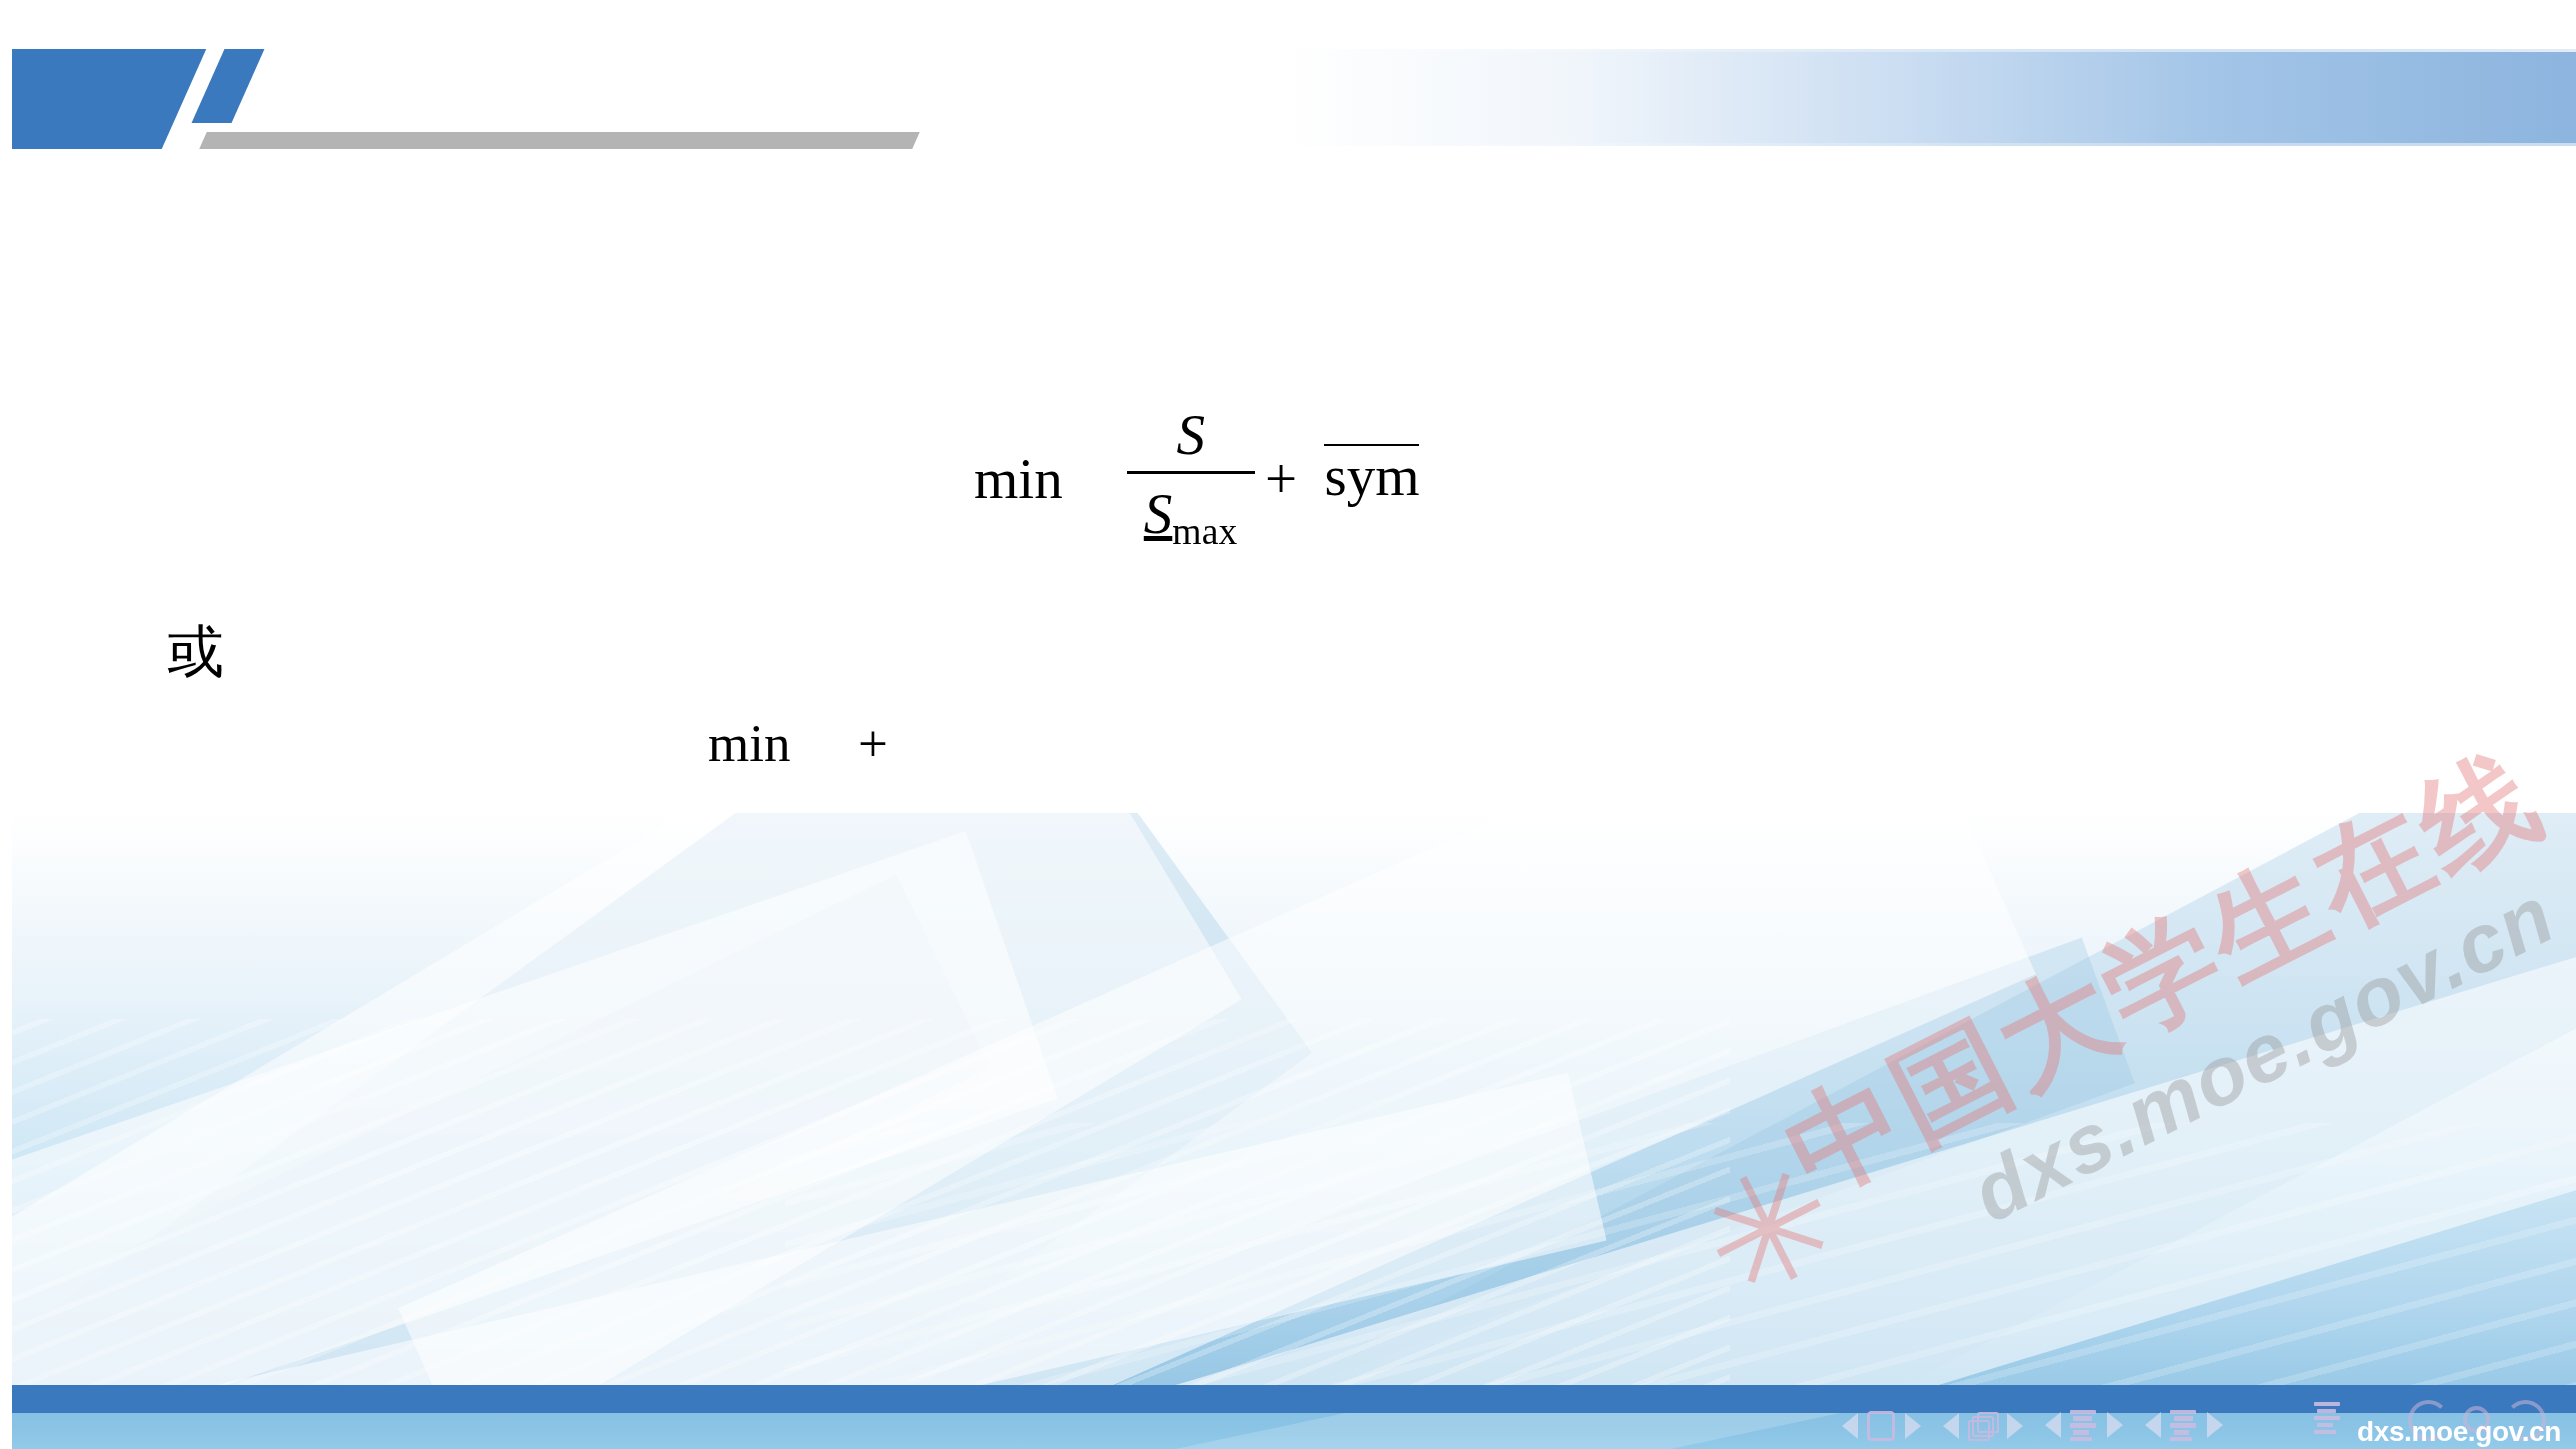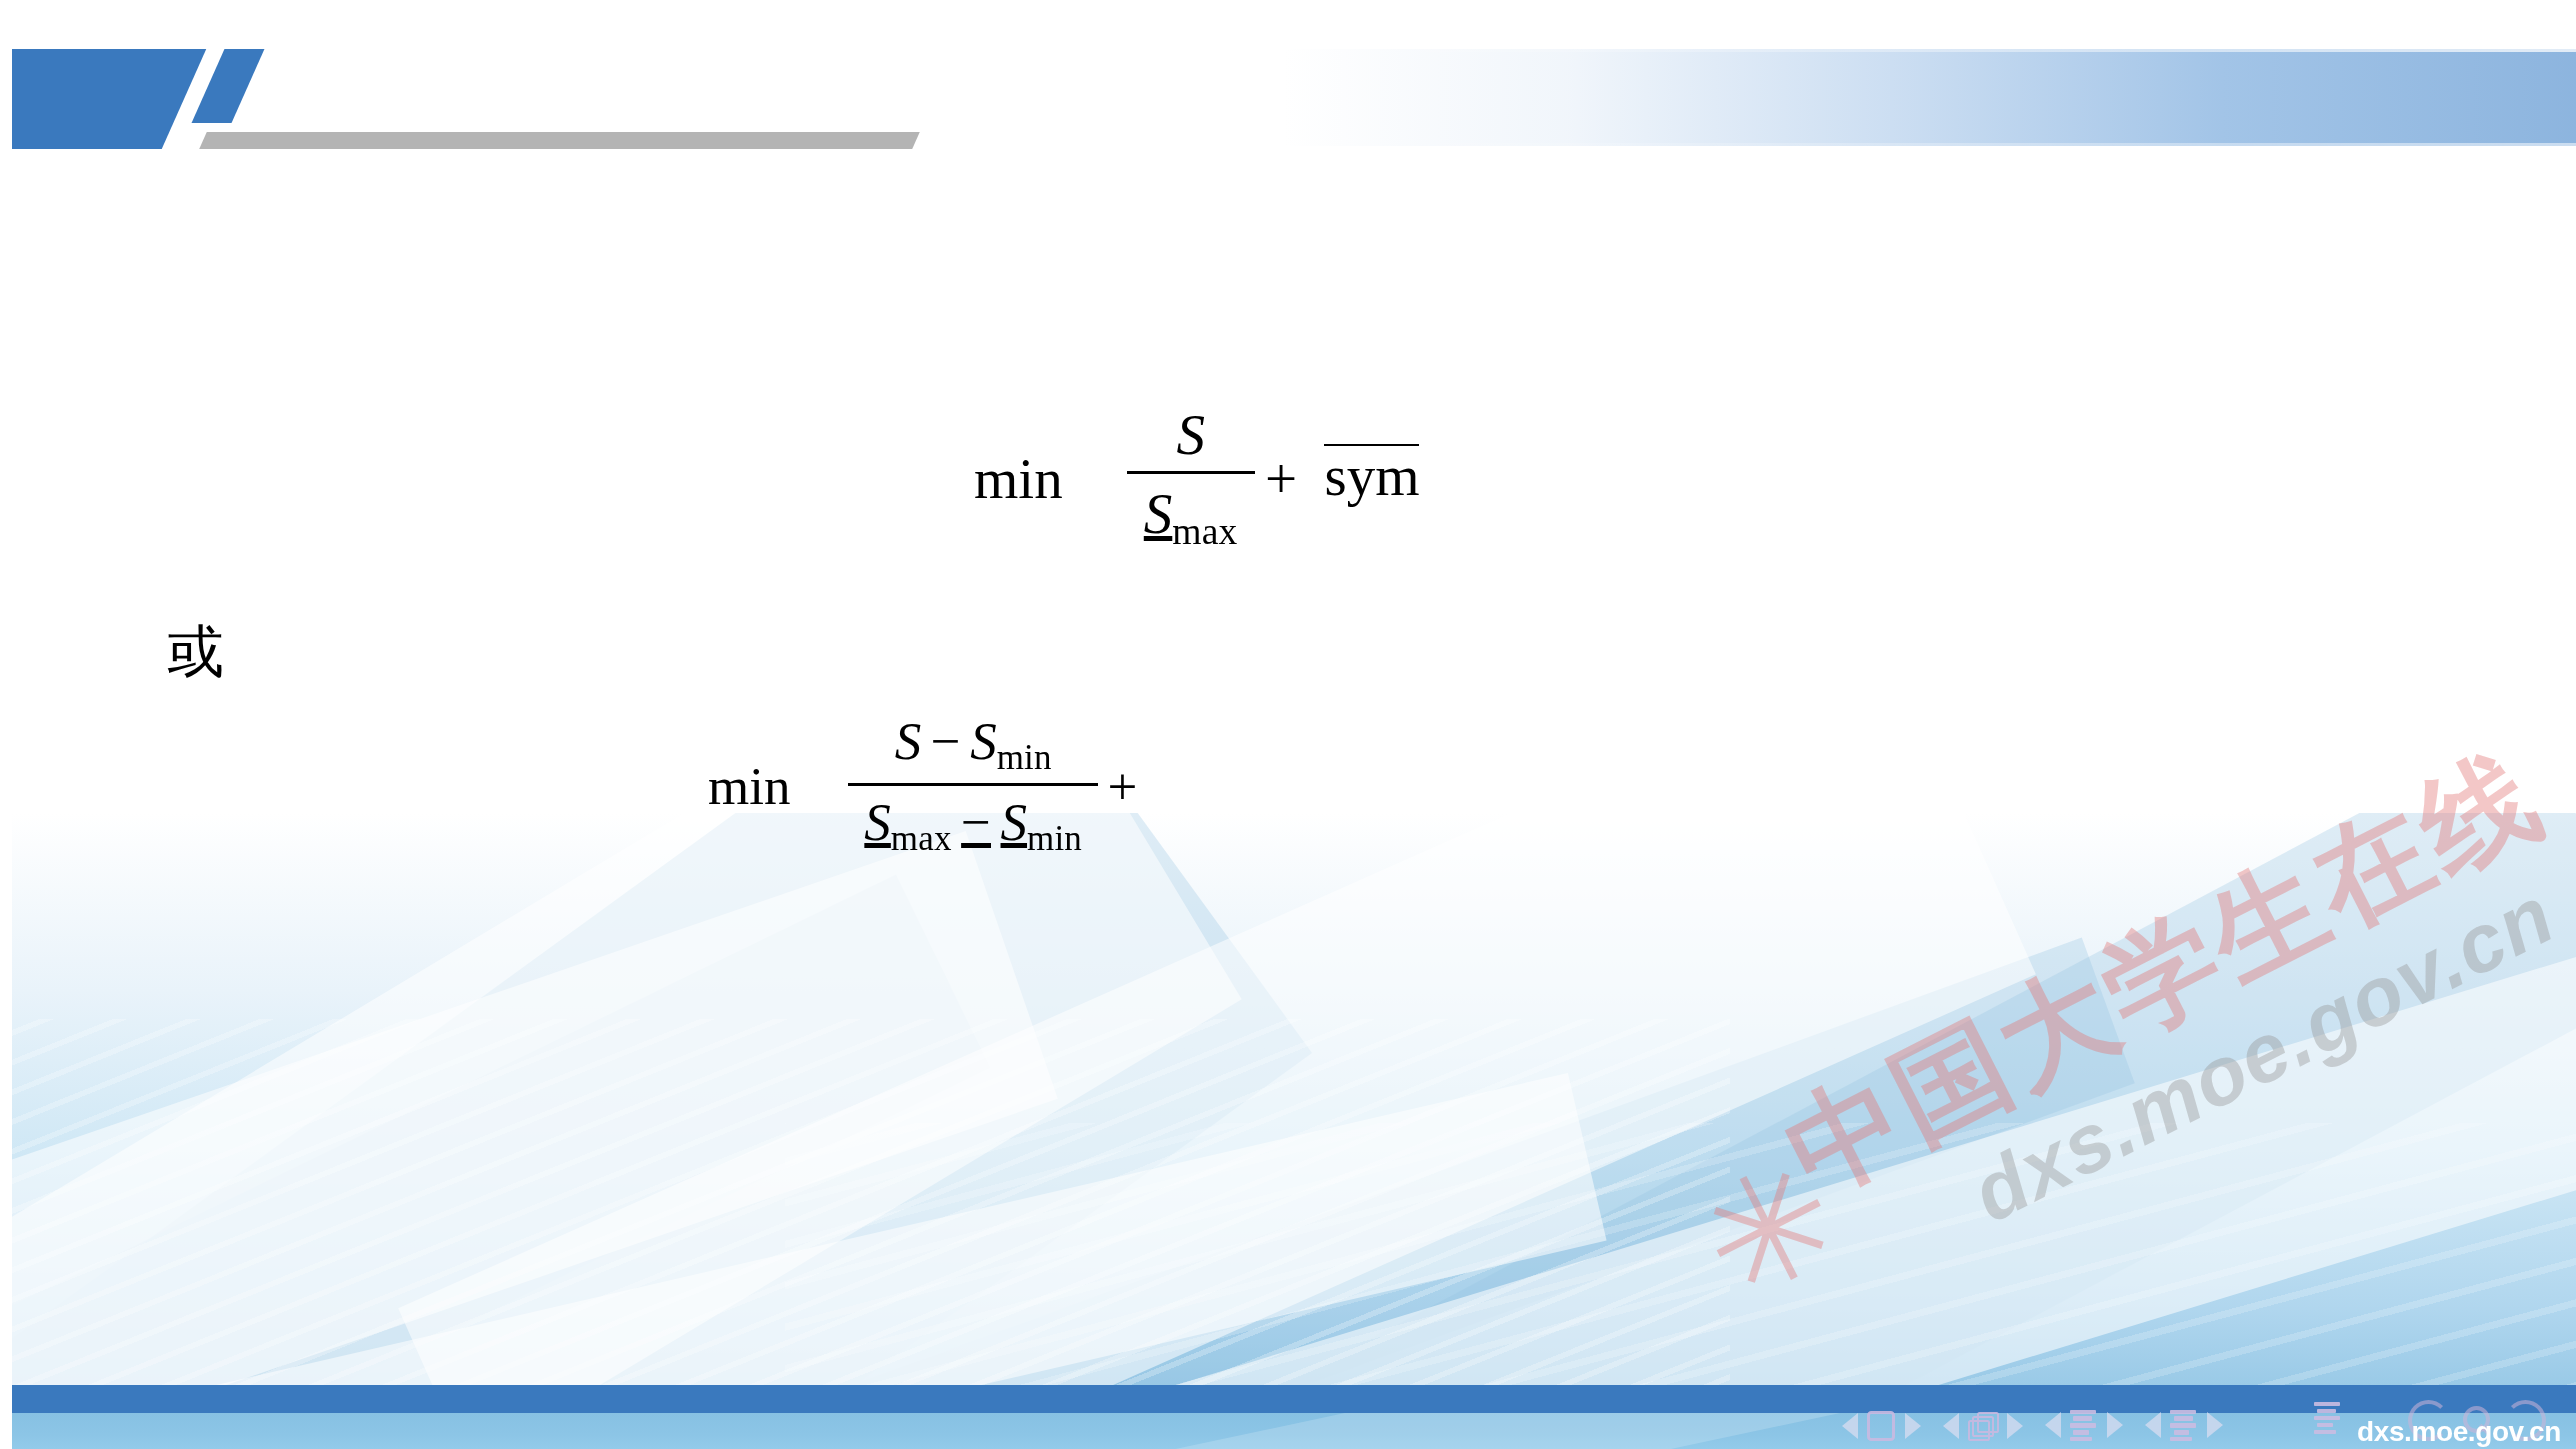--- a/index.html
+++ b/index.html
@@ -476,28 +476,20 @@
           <span class="mover">sym</span>
         </span>
       </span>
     </div>
 
     <div id="or-label">或</div>
 
     <div class="expr-row math" id="formula-2">
       <span class="mop lead">min</span>
 
-      <span class="frac">
-        <span class="num">
-          <span class="mi">S</span><span class="mbin">−</span><span class="mi">S</span><span class="msub">min</span>
-        </span>
-        <span class="den">
-          <span class="mi">S</span><span class="msub">max</span><span class="mbin">−</span><span class="mi">S</span><span class="msub">min</span>
-        </span>
-      </span>
 
       <span class="mbin">+</span>
 
       <span class="frac">
       </span>
     </div>
 
     <div class="watermark">
       <div class="wm-star">✳</div>
       <div class="wm-cn">中国大学生在线</div>

